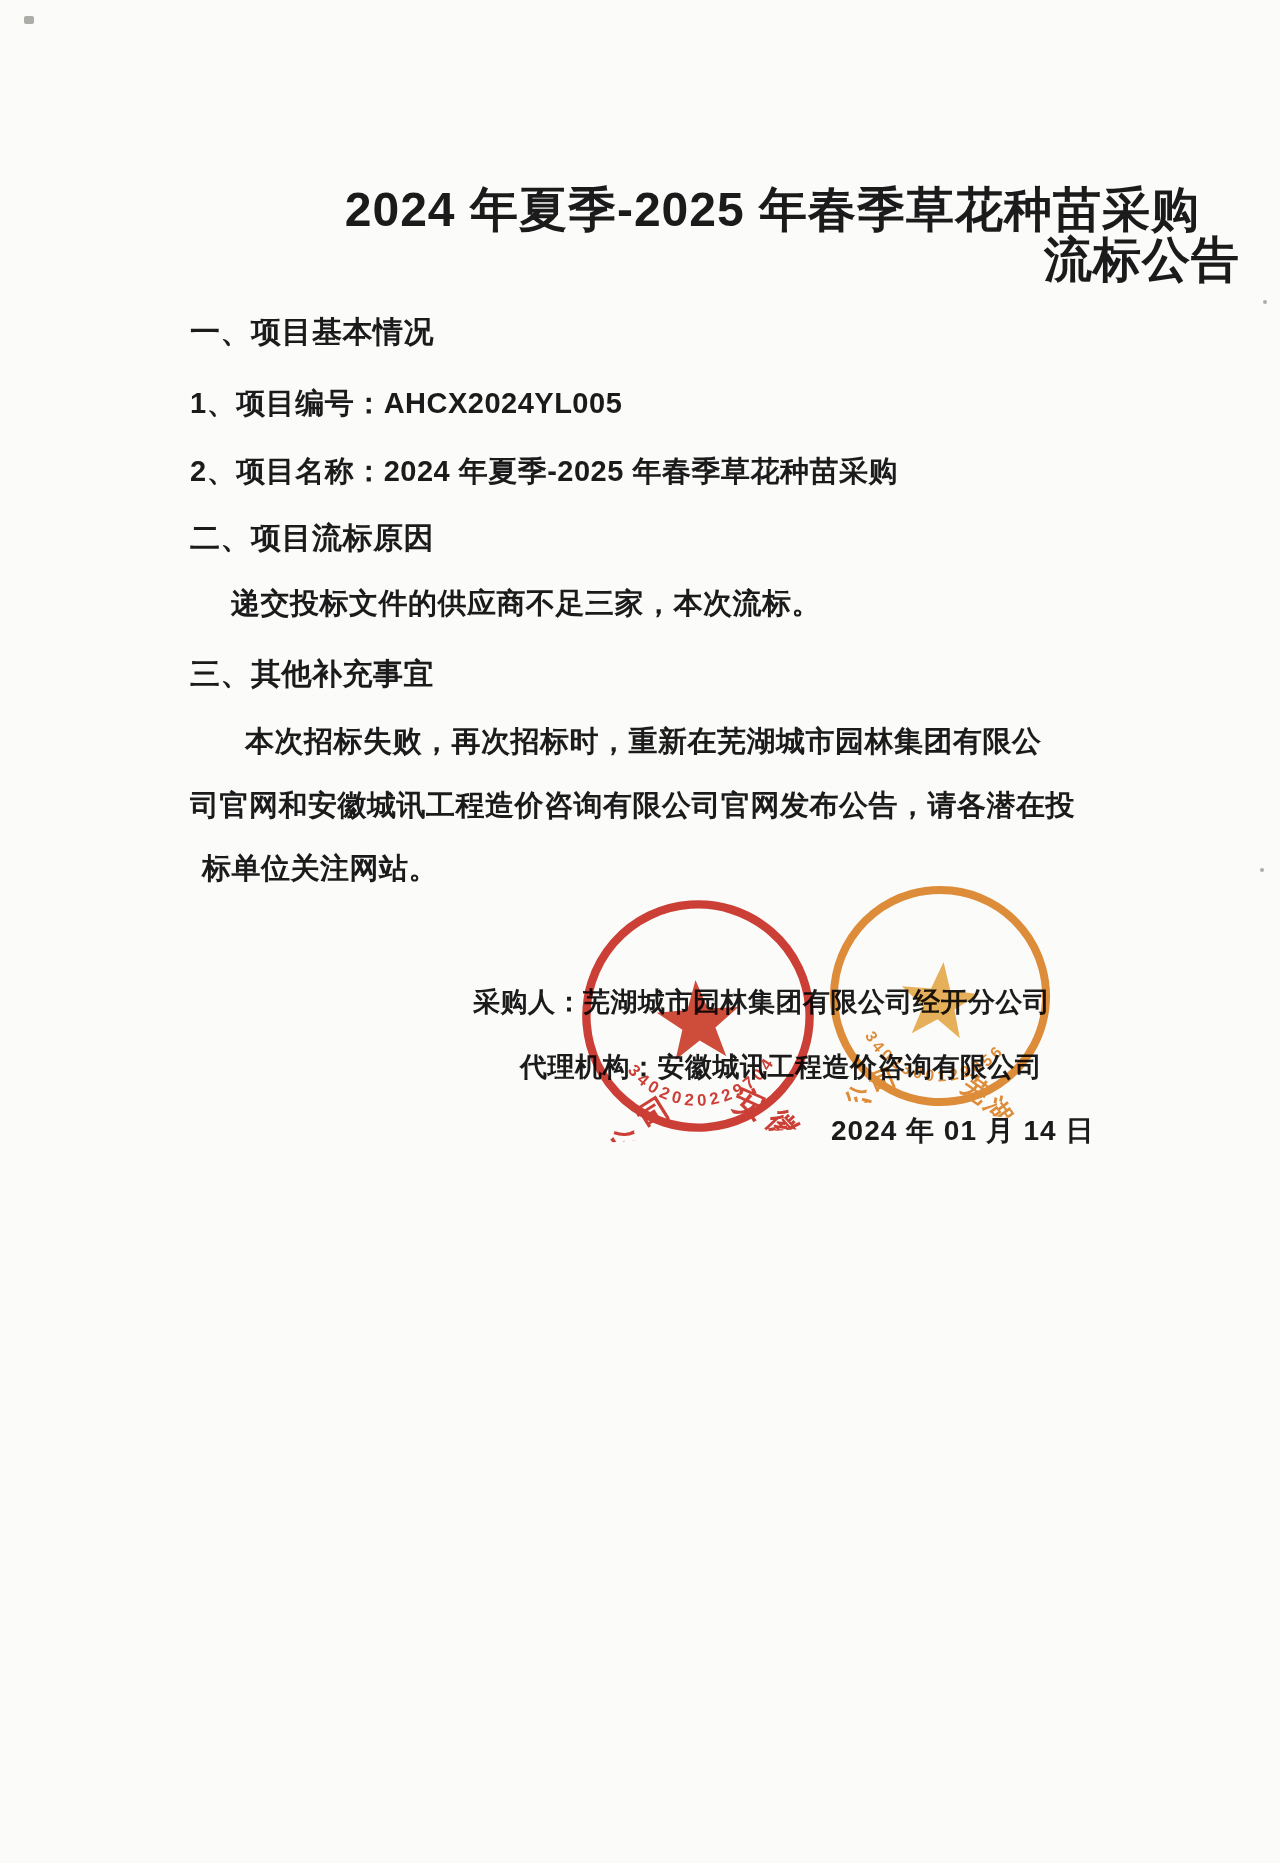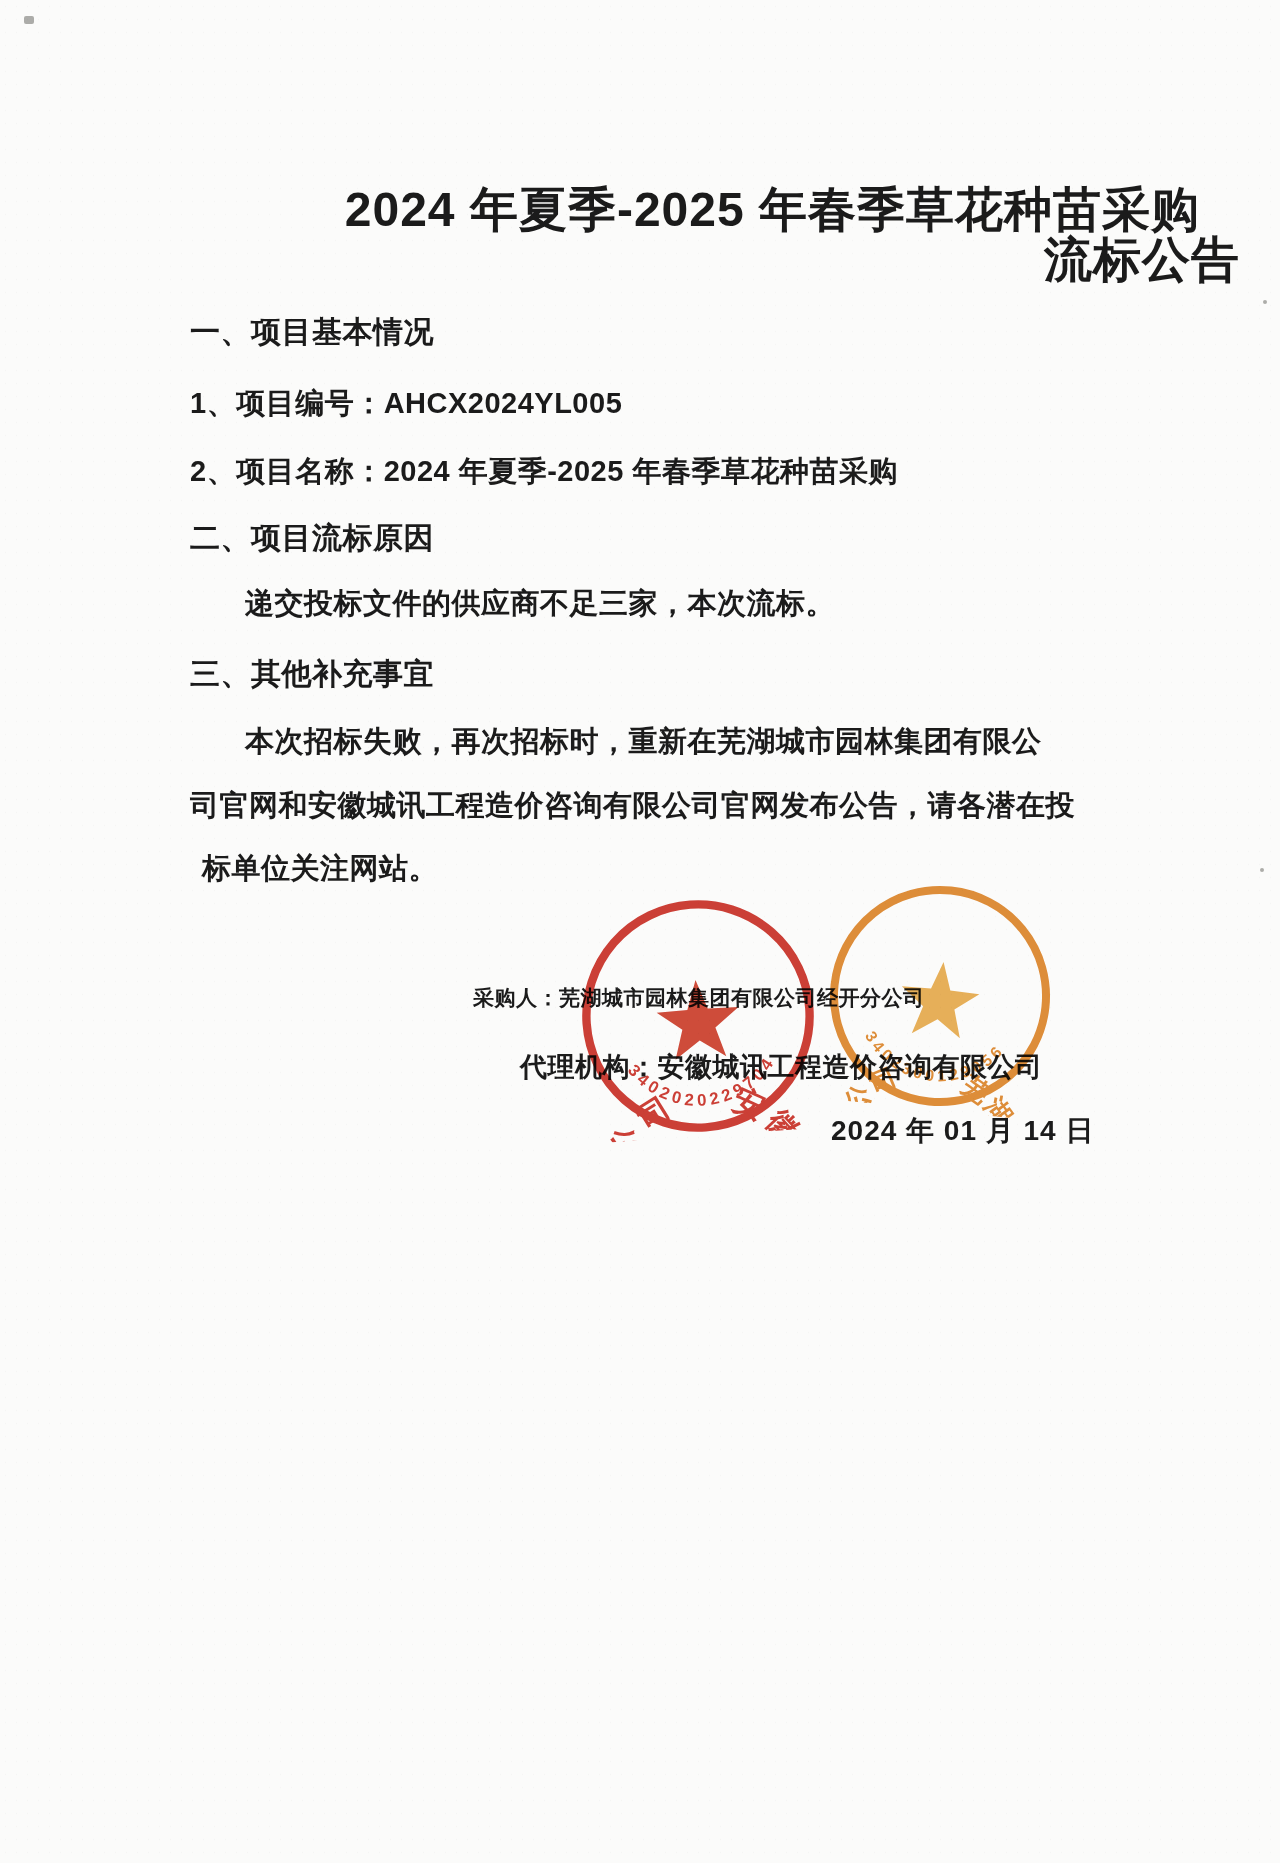--- a/index.html
+++ b/index.html
@@ -31,26 +31,26 @@
     letter-spacing:0.5px;
   }
   .title-line{left:0;width:1200px;text-align:right;font-size:48px;letter-spacing:1px;}
   .t1{top:178px;}
   .t2{top:228px;margin-left:40px;}
   .heading{font-size:30px;}
   .h1{top:312px;left:190px;text-align:center;}
   .i1{top:384px;left:190px;text-align:center;}
   .i2{top:452px;left:190px;}
   .h2{top:518px;left:190px;}
-  .b2{top:584px;left:245px;}
+  .b2{top:584px;left:231px;}
   .h3{top:654px;left:190px;}
   .p1{top:722px;left:245px;}
   .p2{top:786px;left:190px;}
   .p3{top:849px;left:190px;margin-left:12px;}
-  .sig-purchaser{top:984px;left:473px;font-size:21px;}
+  .sig-purchaser{top:984px;left:473px;font-size:27px;}
   .sig-agency{top:1049px;left:520px;font-size:27px;}
   .sig-date{top:1112px;left:831px;font-size:28px;letter-spacing:1px;}
 
   .stamp{
     position:absolute;
     mix-blend-mode:multiply;
     opacity:.88;
   }
   .stamp-red{left:578px;top:896px;width:240px;height:240px;transform:rotate(-4deg);}
   .stamp-orange{left:826px;top:882px;width:228px;height:228px;transform:rotate(6deg);}

